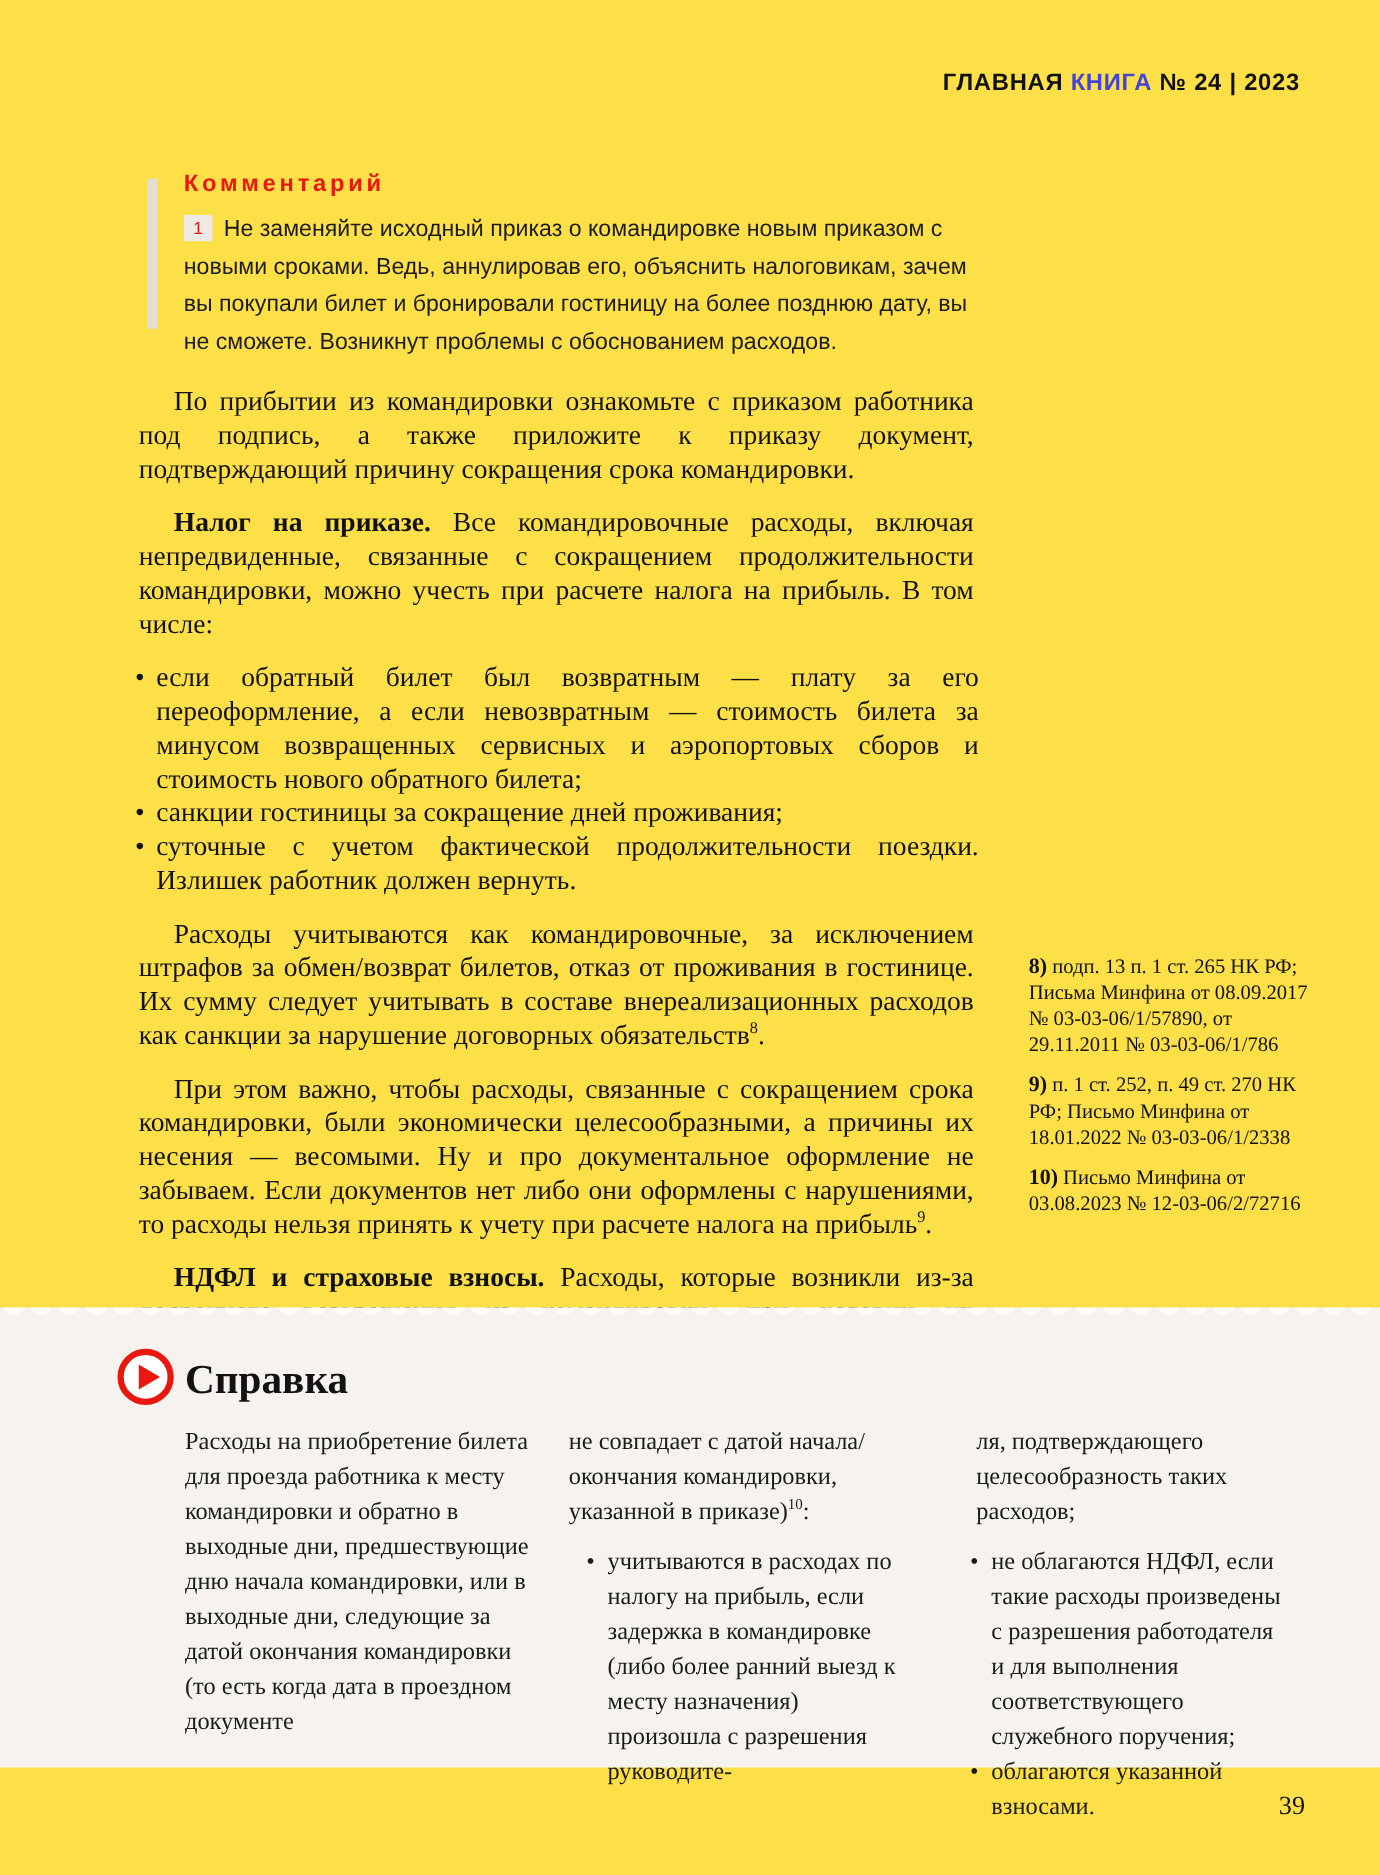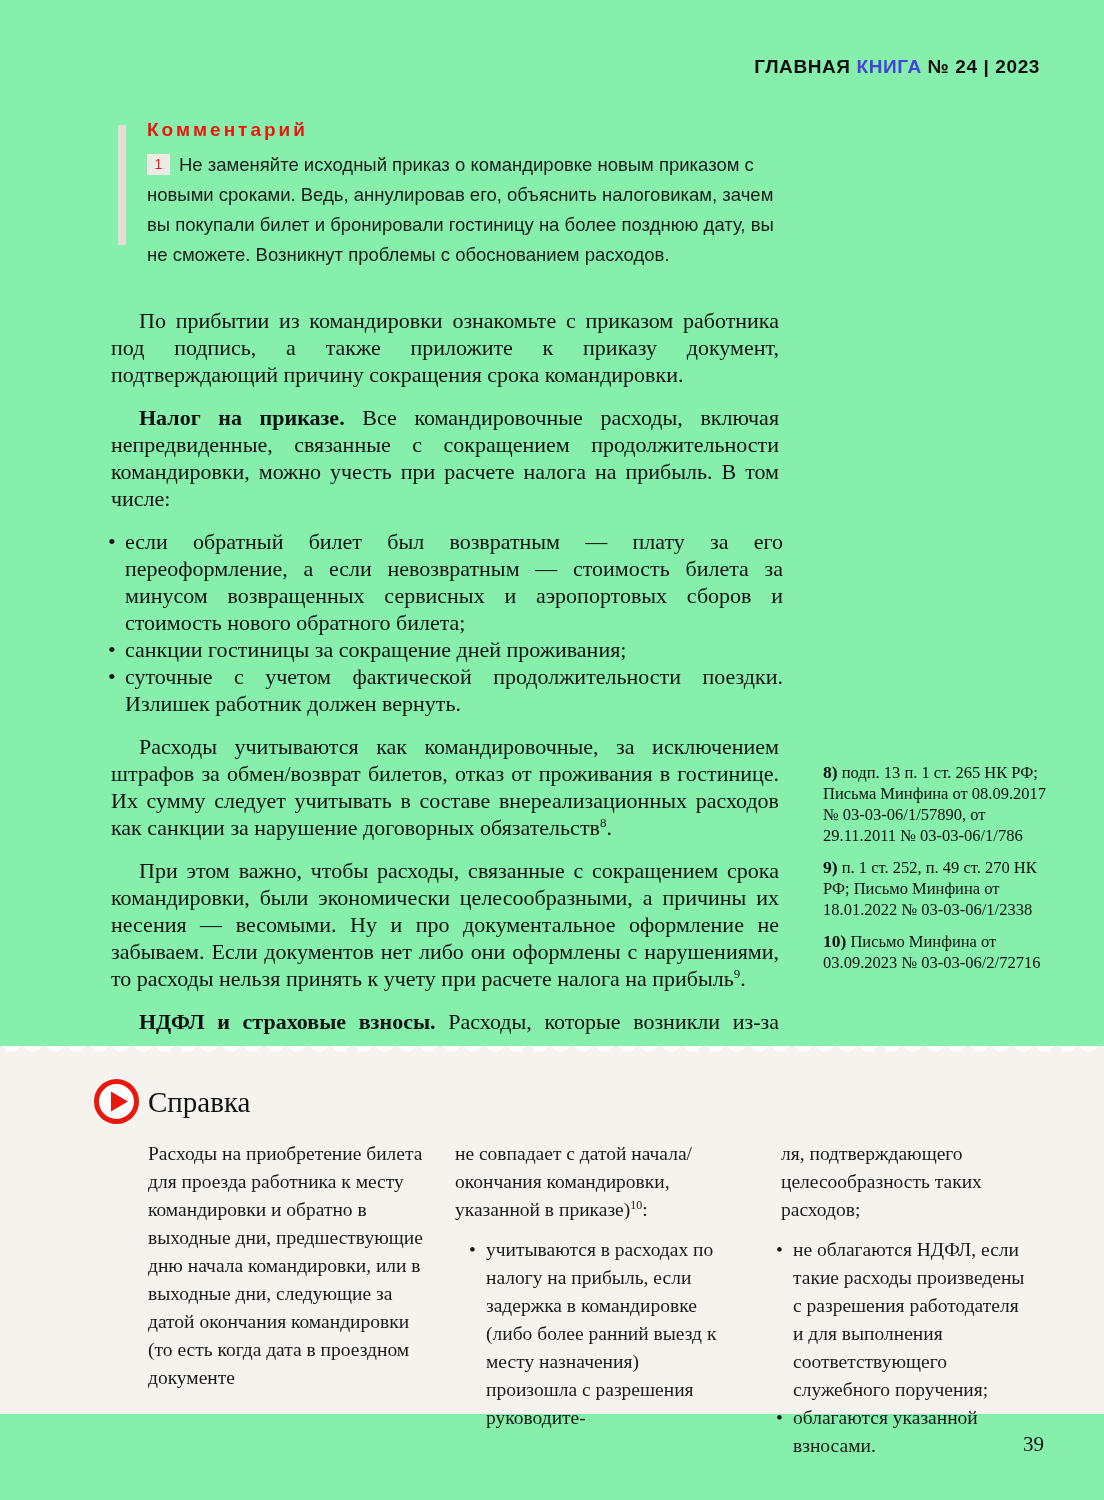--- a/index.html
+++ b/index.html
@@ -1,30 +1,30 @@
 <!DOCTYPE html>
 <html><head>
 <meta charset="utf-8">
 <style>
   html,body { margin:0; padding:0; background:#ffffff; }
   .page {
-    position:relative; width:1104px; height:1500px; background:#86efac;
+    position:relative; width:1104px; height:1500px; background:#fde047;
     font-family:"Liberation Serif", serif; color:#121212; overflow:hidden;
   }
 
   
   .mag-header {
     position:absolute; top:56px; right:64px;
     font-family:"Liberation Sans", sans-serif; font-weight:bold; font-size:19px;
     letter-spacing:0.6px; color:#111; white-space:nowrap;
   }
   .mag-header .accent { color:#4444d9; }
 
   
-  .comment-block { position:absolute; left:118px; top:119px; width:662px; }
+  .comment-block { position:absolute; left:118px; top:137px; width:662px; }
   .comment-bar { position:absolute; left:0; top:6px; width:8px; height:120px; background:#e4ded6; }
   .comment-inner { margin-left:29px; font-family:"Liberation Sans", sans-serif; }
   .comment-label { color:#e8180f; font-weight:bold; font-size:19px; letter-spacing:3px; margin:0 0 9px 0; }
   .comment-text { font-size:18.5px; line-height:30px; color:#1c1c1c; width:628px; margin:0; }
   .comment-num {
     display:inline-block; background:#eeebe6; color:#e8180f; font-size:14px;
     width:23px; height:21px; line-height:21px; text-align:center; margin-right:9px;
     vertical-align:2px;
   }
 
@@ -43,21 +43,21 @@
   .footnote b { font-size:17.5px; }
 
   
   .spravka { position:absolute; left:0; top:1046px; width:1104px; height:368px; background:#f6f3ee; }
   .spravka::before {
     content:""; position:absolute; top:0; left:0; right:0; height:10px;
     background-image:radial-gradient(circle at 11px -4px, #ffffff 9px, rgba(255,255,255,0) 10px);
     background-size:22px 10px; background-repeat:repeat-x;
   }
   .spravka-icon { position:absolute; left:93px; top:32px; width:47px; height:47px; }
-  .spravka-title { position:absolute; left:148px; top:40px; font-size:29px; font-weight:normal; color:#121212; }
+  .spravka-title { position:absolute; left:148px; top:40px; font-size:33px; font-weight:bold; color:#121212; }
   .spravka-cols { position:absolute; left:148px; top:94px; display:flex; gap:31px; }
   .spravka-col { width:276px; font-size:19.5px; line-height:28px; color:#1a1a1a; }
   .spravka-col p { margin:0; }
   .spravka-col .hang { padding-left:19px; }
   .spravka-col ul { margin:12px; padding:0; list-style:none; }
   .spravka-col li { position:relative; padding-left:19px; }
   .spravka-col li::before { content:"\2022"; position:absolute; left:2px; }
   sup.fn-sm { font-size:12px; line-height:0; vertical-align:super; }
 
   .page-number { position:absolute; right:60px; top:1432px; font-size:21px; color:#111; }
@@ -86,21 +86,21 @@
       <li>суточные с учетом фактической продолжительности поездки. Излишек работник должен вернуть.</li>
     </ul>
     <p><span>Расходы учитываются как командировочные, за исключением штрафов за обмен/возврат билетов, отказ от проживания в гостинице. Их сумму следует учитывать в составе внереализационных расходов как санкции за нарушение договорных обязательств</span><sup class="fn">8</sup><span>.</span></p>
     <p><span>При этом важно, чтобы расходы, связанные с сокращением срока командировки, были экономически целесообразными, а причины их несения — весомыми. Ну и про документальное оформление не забываем. Если документов нет либо они оформлены с нарушениями, то расходы нельзя принять к учету при расчете налога на прибыль</span><sup class="fn">9</sup><span>.</span></p>
     <p><span class="lead">НДФЛ и страховые взносы.</span><span> Расходы, которые возникли из-за досрочного возвращения из командировки, при условии их документального подтверждения доходом командированного не являются,</span></p>
   </div>
 
   <div class="footnotes">
     <p class="footnote"><b>8)</b><span> подп. 13 п. 1 ст. 265 НК РФ; Письма Минфина от 08.09.2017 № 03-03-06/1/57890, от 29.11.2011 № 03-03-06/1/786</span></p>
     <p class="footnote"><b>9)</b><span> п. 1 ст. 252, п. 49 ст. 270 НК РФ; Письмо Минфина от 18.01.2022 № 03-03-06/1/2338</span></p>
-    <p class="footnote"><b>10)</b><span> Письмо Минфина от 03.09.2023 № 03-03-06/2/72716</span></p>
+    <p class="footnote"><b>10)</b><span> Письмо Минфина от 03.08.2023 № 12-03-06/2/72716</span></p>
   </div>
 
   <div class="spravka">
     <svg class="spravka-icon" viewBox="0 0 47 47">
       <circle cx="23.5" cy="23.5" r="20" fill="#ffffff" stroke="#e8180f" stroke-width="5"></circle>
       <polygon points="18,13.5 35,23.5 18,33.5" fill="#e8180f"></polygon>
     </svg>
     <div class="spravka-title">Справка</div>
     <div class="spravka-cols">
       <div class="spravka-col">

